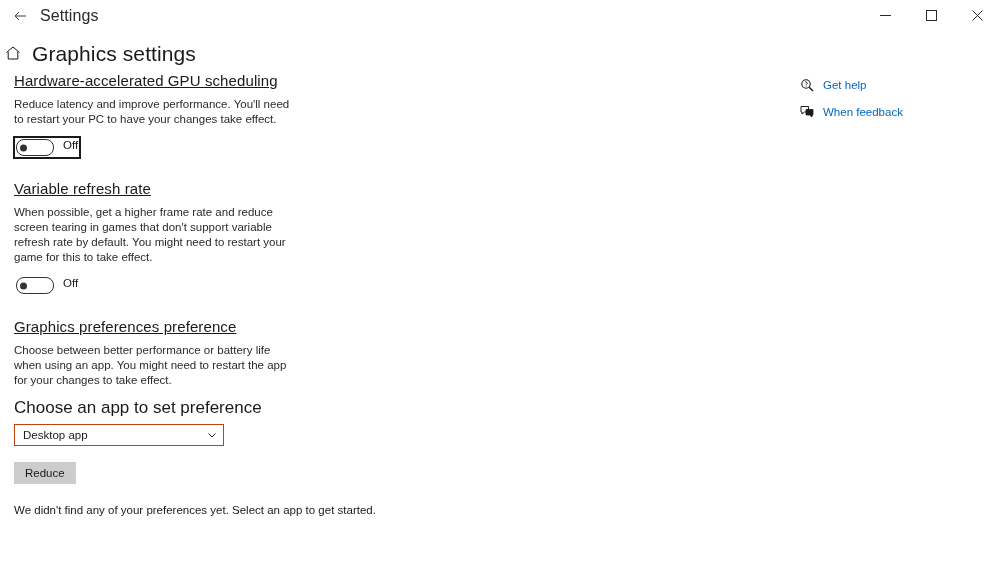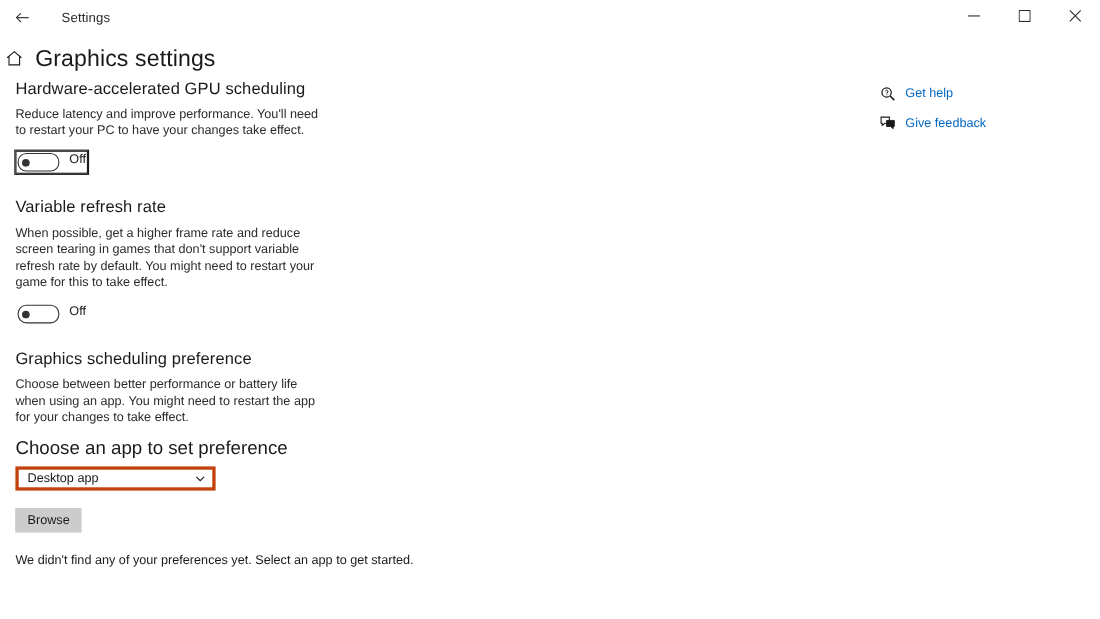--- a/index.html
+++ b/index.html
@@ -27,24 +27,24 @@
   .tb-back {
     width: 40px;
     height: 32px;
     display: flex;
     align-items: center;
     justify-content: center;
     color: #3b3b3b;
   }
   .tb-back svg { display: block; }
   .tb-title {
-    font-size: 12px;
+    font-size: 16px;
     color: #2b2b2b;
     letter-spacing: 0.1px;
-    margin-left: 16px;
+    margin-left: 0px;
     text-align: center;
   }
   .tb-spacer { flex: 1; }
   .tb-btn {
     width: 46px;
     height: 32px;
     display: flex;
     align-items: center;
     justify-content: center;
     color: #2b2b2b;
@@ -86,20 +86,21 @@
     top: 0;
     width: 640px;
   }
 
   .section-title {
     font-size: 15px;
     font-weight: 400;
     color: #1a1a1a;
     margin: 0 0 8px 0;
     letter-spacing: 0.1px;
+    text-decoration: underline;
   }
   .section-desc {
     font-size: 11.5px;
     line-height: 15px;
     color: #2b2b2b;
     width: 282px;
     margin: 0 0 10px 0;
   }
   .section { margin-bottom: 22px; }
 
@@ -140,23 +141,23 @@
     margin-left: 9px;
   }
 
   
   .field-label {
     font-size: 17px;
     color: #1a1a1a;
     margin-bottom: 6px;
   }
   .combo {
-    width: 182px;
+    width: 210px;
     height: 22px;
-    border: 3px solid #c2410c;
+    border: 1px solid #c2410c;
     background: #ffffff;
     display: flex;
     align-items: center;
     justify-content: space-between;
     padding: 0 6px 0 8px;
     box-sizing: border-box;
   }
   .combo-value {
     font-size: 11.5px;
     color: #1a1a1a;
@@ -279,35 +280,35 @@
       <p class="section-desc">When possible, get a higher frame rate and reduce screen tearing in games that don't support variable refresh rate by default. You might need to restart your game for this to take effect.</p>
       <div class="toggle-row">
         <div class="toggle">
           <div class="knob"></div>
         </div>
         <span class="toggle-label">Off</span>
       </div>
     </div>
 
     <div class="section">
-      <h2 class="section-title">Graphics scheduling preference</h2>
+      <h2 class="section-title">Graphics preferences preference</h2>
       <p class="section-desc">Choose between better performance or battery life when using an app. You might need to restart the app for your changes to take effect.</p>
 
       <div class="field-label">Choose an app to set preference</div>
 
       <div class="combo">
         <span class="combo-value">Desktop app</span>
         <span class="chev">
           <svg width="10" height="10" viewBox="0 0 10 10">
               <path d="M1.5 3.5 L5 7 L8.5 3.5" fill="none" stroke="currentColor" stroke-width="1"></path>
             </svg>
         </span>
       </div>
 
-      <button class="btn">Browse</button>
+      <button class="btn">Reduce</button>
 
       <div class="note">We didn't find any of your preferences yet. Select an app to get started.</div>
     </div>
 
   </div>
 
   <div class="side-col">
     <div class="side-link">
       <span class="ico">
         <svg width="16" height="16" viewBox="0 0 16 16">
@@ -319,17 +320,17 @@
       </span>
       <span class="lnk">Get help</span>
     </div>
     <div class="side-link">
       <span class="ico">
         <svg width="16" height="16" viewBox="0 0 16 16">
           <path d="M2 2.5 H9.5 V8 H5.5 L3 10 V8 H2 Z" fill="none" stroke="currentColor" stroke-width="1"></path>
           <path d="M7 5.5 H14 V11 H13 V13 L10.5 11 H7 Z" fill="currentColor" stroke="currentColor" stroke-width="0.8"></path>
         </svg>
       </span>
-      <span class="lnk">Give feedback</span>
+      <span class="lnk">When feedback</span>
     </div>
   </div>
 
 </div>
 
 </body></html>

